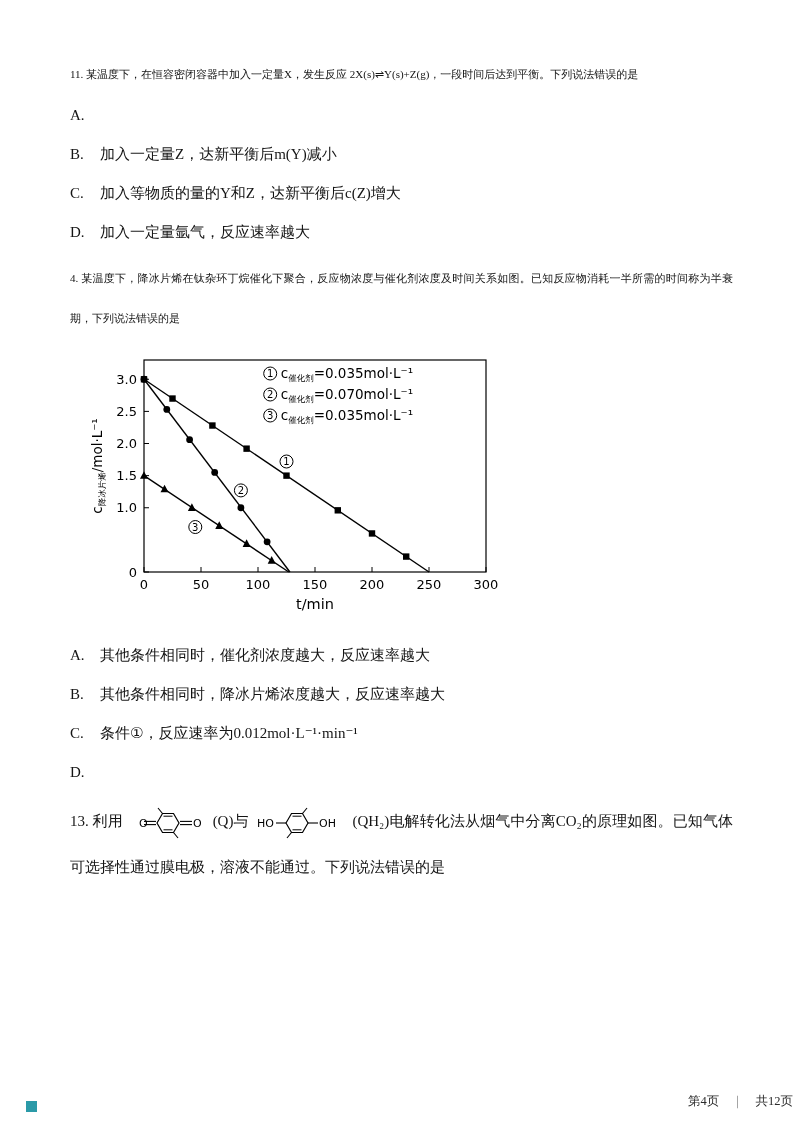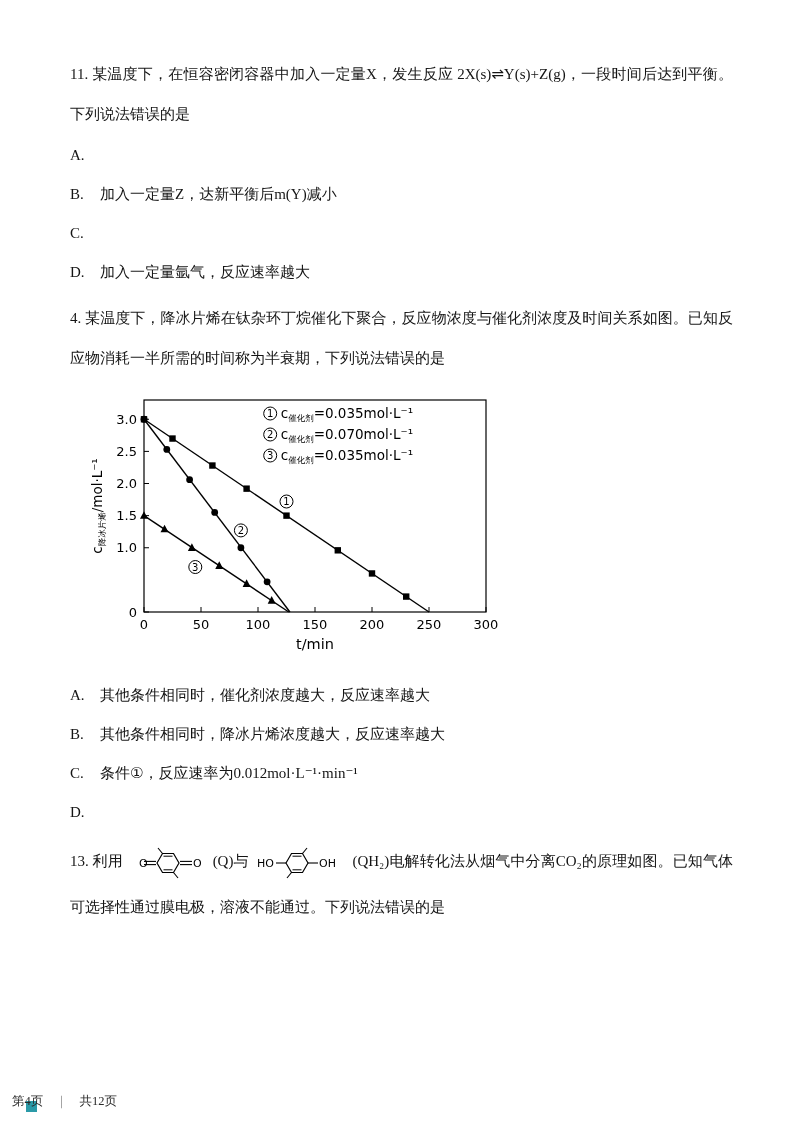--- a/index.html
+++ b/index.html
@@ -1,29 +1,29 @@
 <!DOCTYPE html>
 <html><head>
 <meta charset="utf-8">
 <title>Exam Page</title>
 <style>
   *{margin:0;padding:0;box-sizing:border-box}
   html,body{width:793px;height:1122px;background:#ffffff;color:#141414;
     font-family:"Liberation Serif","DejaVu Sans",serif;position:relative;overflow:hidden}
   .content{padding:54px 60px 0 70px}
-  .para{font-size:15px;line-height:40px;text-align:justify}
+  .para{font-size:11px;line-height:40px;text-align:justify}
   .q-section{margin-bottom:6px}
   .options{margin-top:2px}
   .option{display:flex;gap:14px;font-size:15px;line-height:39px}
   .opt-label{min-width:16px}
   figure.chart{margin:12px 0 14px 18px}
   svg text{font-family:"DejaVu Sans",sans-serif;fill:#000}
   .q13-para{font-size:15px;line-height:46px;text-align:justify}
   .struct-svg{vertical-align:middle;margin:0 2px}
-  footer{position:absolute;left:12px;right:0;bottom:12px;text-align:left;
+  footer{position:absolute;left:12px;right:0;bottom:12px;text-align:right;
     font-size:12.5px;color:#2a2a2a}
   footer .sep{color:#8a8a8a;margin:0 12px}
   .corner-mark{position:absolute;left:26px;bottom:10px;width:11px;height:11px;background:#2b9aa8}
 </style>
 </head>
 <body>
 
 <div class="content">
 
   <section class="q-section">
@@ -31,20 +31,21 @@
     <div class="options">
       <div class="option">
         <span class="opt-label">A.</span>
       </div>
       <div class="option">
         <span class="opt-label">B.</span>
         <span class="opt-text">加入一定量Z，达新平衡后m(Y)减小</span>
       </div>
       <div class="option">
         <span class="opt-label">C.</span>
+        <span class="opt-text">加入等物质的量的Y和Z，达新平衡后c(Z)增大</span>
       </div>
       <div class="option">
         <span class="opt-label">D.</span>
         <span class="opt-text">加入一定量氩气，反应速率越大</span>
       </div>
     </div>
   </section>
 
   <section class="q-section">
     <p class="para">4. 某温度下，降冰片烯在钛杂环丁烷催化下聚合，反应物浓度与催化剂浓度及时间关系如图。已知反应物消耗一半所需的时间称为半衰期，下列说法错误的是</p>

